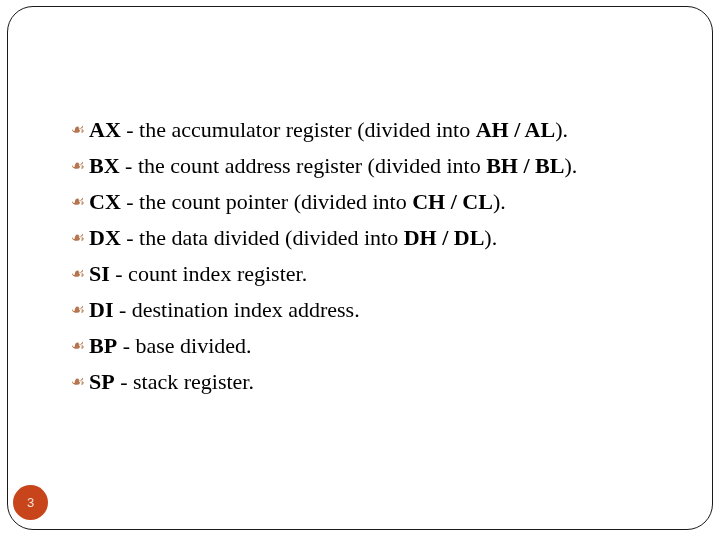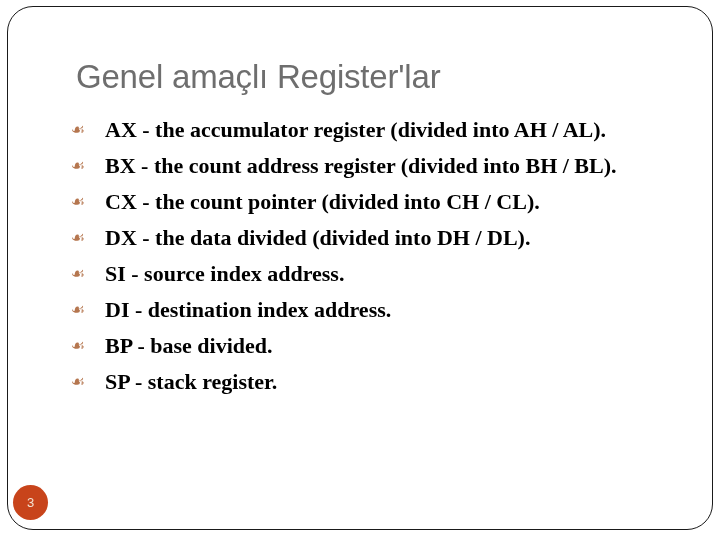--- a/index.html
+++ b/index.html
@@ -64,24 +64,23 @@
     left: 0;
     top: 0;
     width: 18px;
     font-size: 16px;
     line-height: 36px;
     color: #b5764f;
     font-family: "DejaVu Sans", sans-serif;
   }
   .reg-name {
     font-weight: bold;
-    margin-left: 16px;
   }
   .reg-desc {
-    font-weight: bold;
+    font-weight: normal;
   }
   .reg-split {
     font-weight: bold;
     margin-top: 48px;
   }
   
   #page-badge {
     position: absolute;
     left: 13px;
     top: 485px;
@@ -96,28 +95,27 @@
     text-align: center;
   }
 </style>
 </head>
 <body>
 
 <div id="slide">
 
   <div id="slide-frame"></div>
 
-  <div id="slide-title">Genel amaçlı Register'lar</div>
 
   <ul id="bullet-list">
       <li class="bullet-row"><span class="bullet-glyph">☙</span><span class="reg-name">AX</span><span class="reg-desc"> - the accumulator register (divided into </span><span class="reg-split">AH / AL</span><span class="reg-desc">).</span></li>
       <li class="bullet-row"><span class="bullet-glyph">☙</span><span class="reg-name">BX</span><span class="reg-desc"> - the count address register (divided into </span><span class="reg-split">BH / BL</span><span class="reg-desc">).</span></li>
       <li class="bullet-row"><span class="bullet-glyph">☙</span><span class="reg-name">CX</span><span class="reg-desc"> - the count pointer (divided into </span><span class="reg-split">CH / CL</span><span class="reg-desc">).</span></li>
       <li class="bullet-row"><span class="bullet-glyph">☙</span><span class="reg-name">DX</span><span class="reg-desc"> - the data divided (divided into </span><span class="reg-split">DH / DL</span><span class="reg-desc">).</span></li>
-      <li class="bullet-row"><span class="bullet-glyph">☙</span><span class="reg-name">SI</span><span class="reg-desc"> - source index address.</span></li>
+      <li class="bullet-row"><span class="bullet-glyph">☙</span><span class="reg-name">SI</span><span class="reg-desc"> - count index register.</span></li>
       <li class="bullet-row"><span class="bullet-glyph">☙</span><span class="reg-name">DI</span><span class="reg-desc"> - destination index address.</span></li>
       <li class="bullet-row"><span class="bullet-glyph">☙</span><span class="reg-name">BP</span><span class="reg-desc"> - base divided.</span></li>
       <li class="bullet-row"><span class="bullet-glyph">☙</span><span class="reg-name">SP</span><span class="reg-desc"> - stack register.</span></li>
     </ul>
 
   <div id="page-badge">3</div>
 
 </div>
 
 </body></html>

